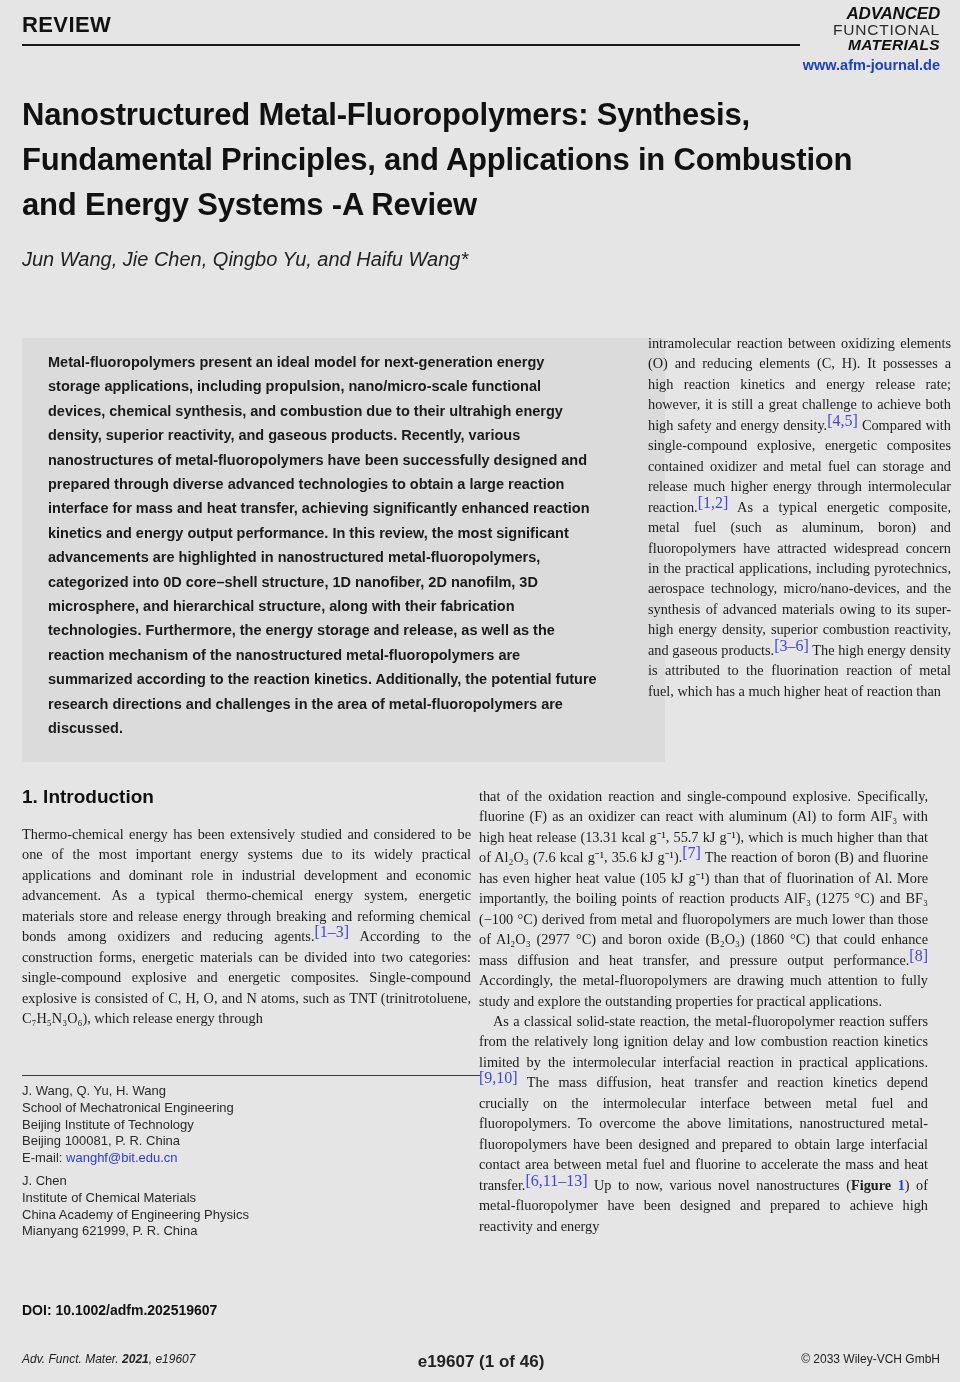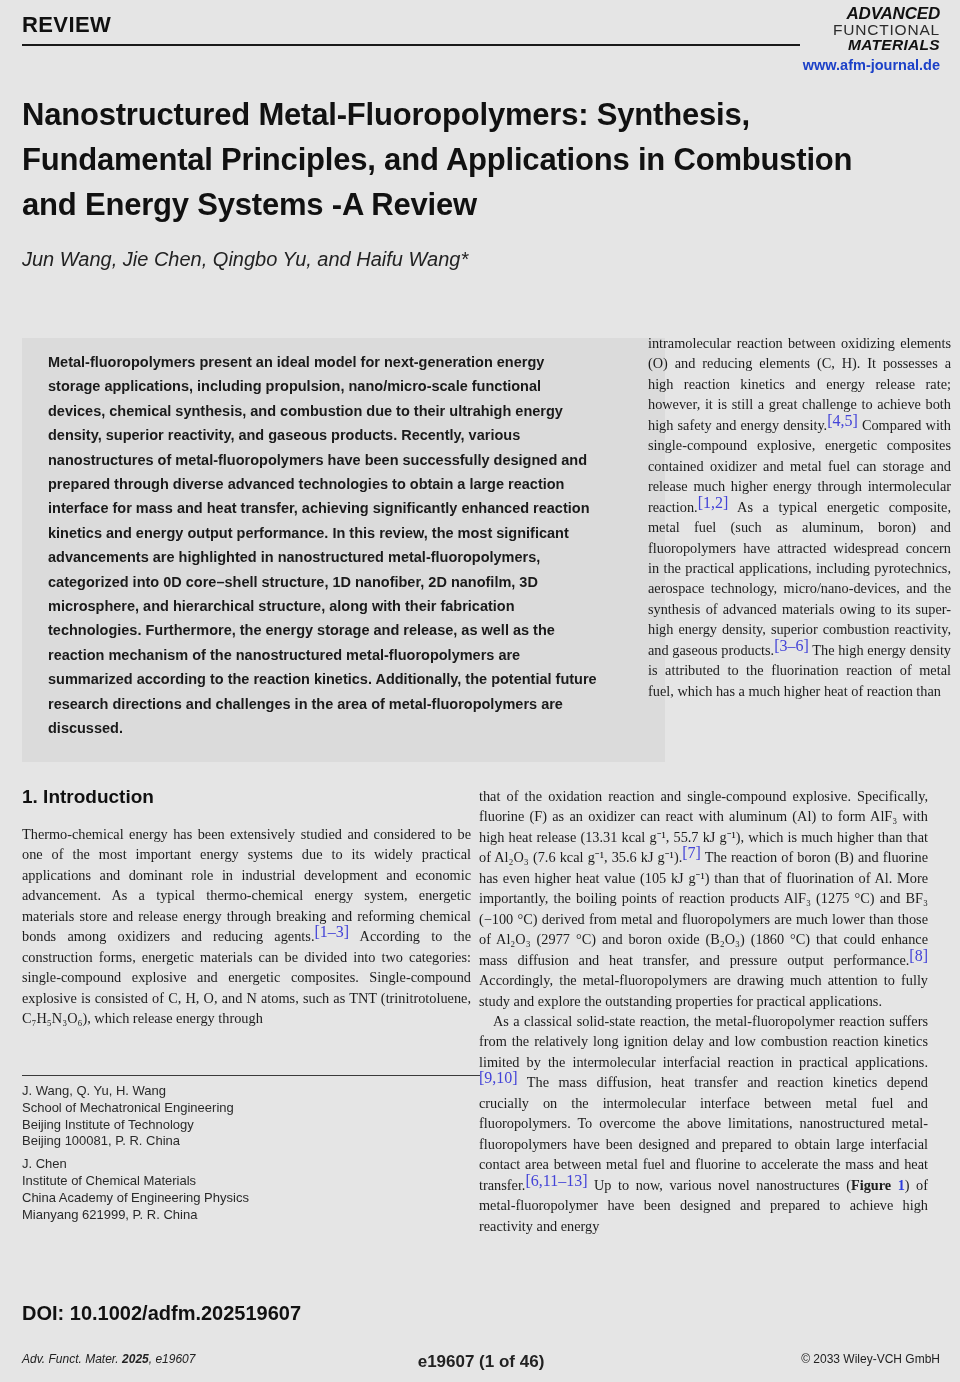--- a/index.html
+++ b/index.html
@@ -41,21 +41,21 @@
   
   .fn-rule{left:22px;top:1075px;width:458px;height:1px;background:#3a3a3a;}
   .footnotes{left:22px;top:1083px;width:462px;font-size:13px;line-height:16.8px;color:#2a2a2a;}
   .fn-block2{margin-top:6px;}
   .link{color:#2b3bdd;text-decoration:none;}
   .orcid-row{left:25px;top:1252px;width:440px;display:flex;align-items:flex-start;}
   .orcid-icon{width:24px;height:24px;border-radius:50%;background:#c9c9c9;color:#ffffff;
               font-size:10.5px;font-weight:700;display:flex;align-items:center;justify-content:center;
               flex:0 0 24px;margin-right:9px;margin-top:2px;}
   .orcid-text{font-size:13px;line-height:16.8px;color:#2a2a2a;}
-  .doi-line{left:22px;top:1302px;font-size:20px;font-weight:700;color:#111;}
+  .doi-line{left:22px;top:1302px;font-size:14px;font-weight:700;color:#111;}
 
   
   .footer{left:22px;top:1352px;width:918px;display:flex;font-size:12px;color:#222;}
   .footer-left{flex:1;text-align:left;font-style:italic;}
   .footer-left .yr{font-weight:700;}
   .footer-center{flex:1;text-align:center;font-weight:700;font-size:17px;font-style:normal;}
   .footer-right{flex:1;text-align:right;}
 </style>
 </head>
 <body>
@@ -89,28 +89,29 @@
     <div class="p1">that of the oxidation reaction and single-compound explosive. Specifically, fluorine (F) as an oxidizer can react with aluminum (Al) to form AlF₃ with high heat release (13.31 kcal g⁻¹, 55.7 kJ g⁻¹), which is much higher than that of Al₂O₃ (7.6 kcal g⁻¹, 35.6 kJ g⁻¹).<span class="ref">[7]</span> The reaction of boron (B) and fluorine has even higher heat value (105 kJ g⁻¹) than that of fluorination of Al. More importantly, the boiling points of reaction products AlF₃ (1275 °C) and BF₃ (−100 °C) derived from metal and fluoropolymers are much lower than those of Al₂O₃ (2977 °C) and boron oxide (B₂O₃) (1860 °C) that could enhance mass diffusion and heat transfer, and pressure output performance.<span class="ref">[8]</span> Accordingly, the metal-fluoropolymers are drawing much attention to fully study and explore the outstanding properties for practical applications.</div>
     <div class="p2">As a classical solid-state reaction, the metal-fluoropolymer reaction suffers from the relatively long ignition delay and low combustion reaction kinetics limited by the intermolecular interfacial reaction in practical applications.<span class="ref">[9,10]</span> The mass diffusion, heat transfer and reaction kinetics depend crucially on the intermolecular interface between metal fuel and fluoropolymers. To overcome the above limitations, nanostructured metal-fluoropolymers have been designed and prepared to obtain large interfacial contact area between metal fuel and fluorine to accelerate the mass and heat transfer.<span class="ref">[6,11–13]</span> Up to now, various novel nanostructures (<span class="bseg">Figure </span><span class="blseg">1</span>) of metal-fluoropolymer have been designed and prepared to achieve high reactivity and energy</div>
   </div>
 
   <div class="abs fn-rule"></div>
   <div class="abs footnotes">
     <div class="fn-block1" style="white-space:pre-line;">J. Wang, Q. Yu, H. Wang
 School of Mechatronical Engineering
 Beijing Institute of Technology
 Beijing 100081, P. R. China</div>
+    <div><span>E-mail: </span><a href="#" class="link">wanghf@bit.edu.cn</a></div>
     <div class="fn-block2" style="white-space:pre-line;">J. Chen
 Institute of Chemical Materials
 China Academy of Engineering Physics
 Mianyang 621999, P. R. China</div>
   </div>
 
 
   <div class="abs doi-line">DOI: 10.1002/adfm.202519607</div>
 
   <div class="abs footer">
-    <div class="footer-left"><span>Adv. Funct. Mater.</span><span class="yr"> 2025</span><span>, e19607</span></div>
+    <div class="footer-left"><span>Adv. Funct. Mater.</span><span class="yr"> 2021</span><span>, e19607</span></div>
     <div class="footer-center">e19607 (1 of 46)</div>
     <div class="footer-right">© 2033 Wiley-VCH GmbH</div>
   </div>
 
 </div>
 
 </body></html>

